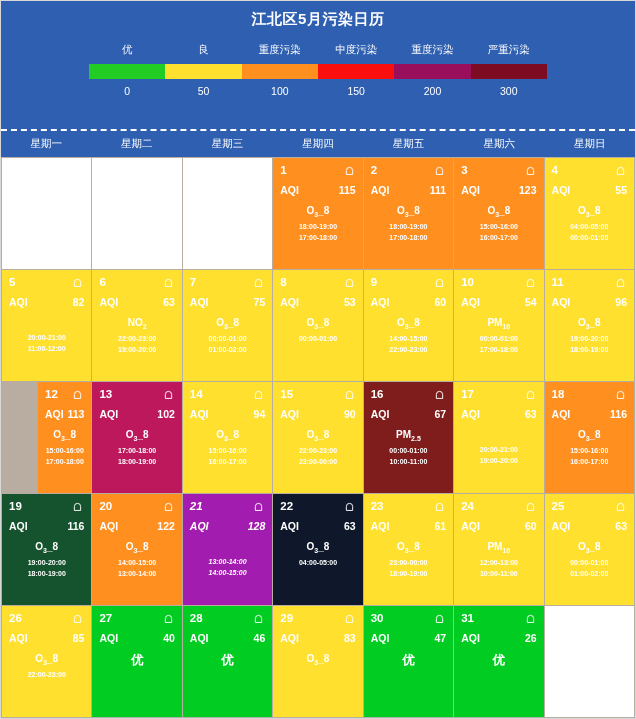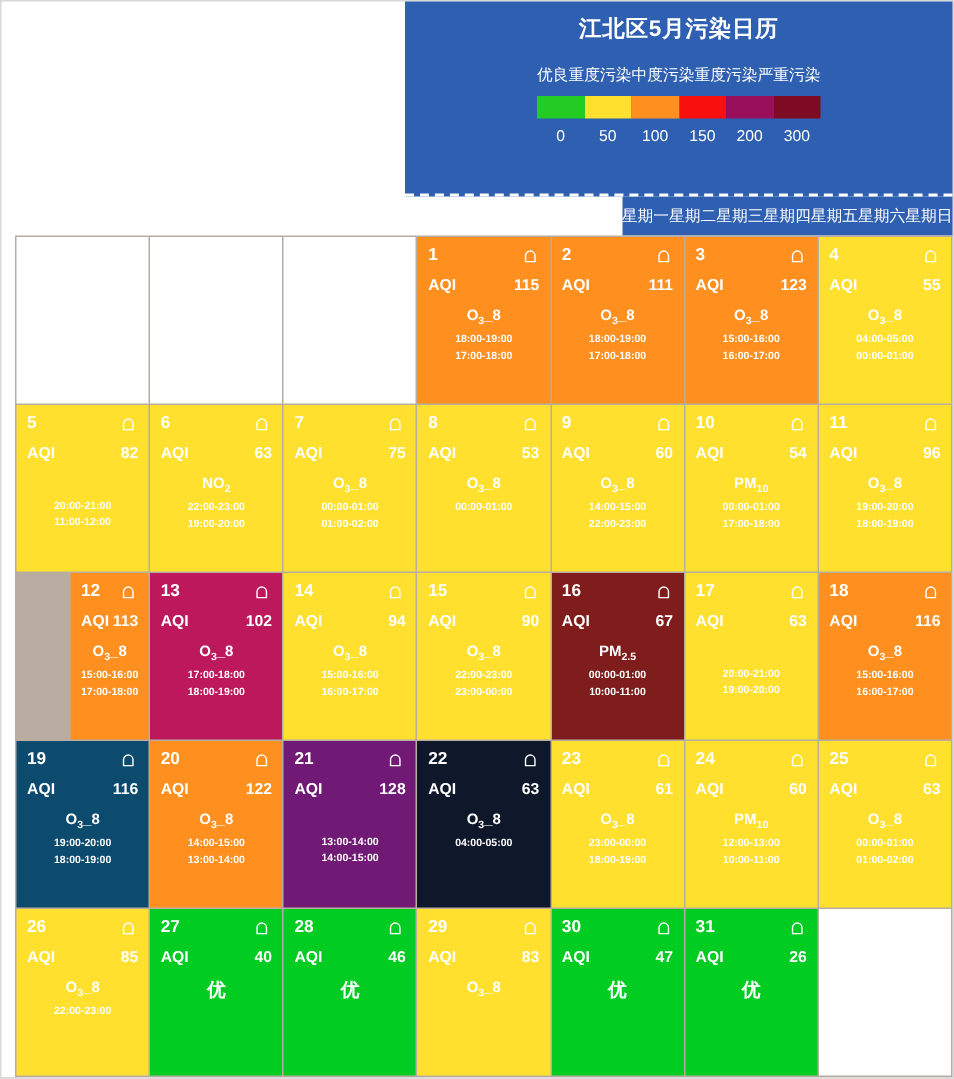--- a/index.html
+++ b/index.html
@@ -7,21 +7,20 @@
     width: 636px; height: 719px;
     font-family: "Liberation Sans", "DejaVu Sans", sans-serif;
     background: #ffffff;
     overflow: hidden;
   }
   .app {
     width: 636px; height: 719px;
     background: #ffffff;
     display: flex; flex-direction: column;
     border: 1px solid #d8d8d8;
-    align-items: flex-end;
   }
 
   
   .header {
     background: #2e5fb0;
     height: 130px;
     position: relative;
     flex: 0 0 auto;
     border-bottom: 2px dashed #ffffff;
   }
@@ -520,21 +519,21 @@
         <div class="aqi-row">
           <span>AQI</span>
           <span>116</span>
         </div>
         <div class="pollutant">O<sub>3</sub>_8</div>
         <div class="times">
           <div>15:00-16:00</div>
           <div>16:00-17:00</div>
         </div>
       </div>
-      <div class="cell" style="background: #0c4a6e;">
+      <div class="cell" style="background: #14532d;">
         <div class="cell-top">
           <span class="daynum">19</span>
           <span>
             <svg class="cloud-icon" viewBox="0 0 16 14" fill="none" stroke="#ffffff" stroke-width="1.2">
               <path d="M4 12 L4 7 A4 4 0 0 1 12 7 L12 12 Z" stroke-linejoin="round"></path>
             </svg>
           </span>
         </div>
         <div class="aqi-row">
           <span>AQI</span>
@@ -558,21 +557,21 @@
         <div class="aqi-row">
           <span>AQI</span>
           <span>122</span>
         </div>
         <div class="pollutant">O<sub>3</sub>_8</div>
         <div class="times">
           <div>14:00-15:00</div>
           <div>13:00-14:00</div>
         </div>
       </div>
-      <div class="cell" style="background: #701a75;">
+      <div class="cell" style="background: #a21caf; font-style: italic;">
         <div class="cell-top">
           <span class="daynum">21</span>
           <span>
             <svg class="cloud-icon" viewBox="0 0 16 14" fill="none" stroke="#ffffff" stroke-width="1.2">
               <path d="M4 12 L4 7 A4 4 0 0 1 12 7 L12 12 Z" stroke-linejoin="round"></path>
             </svg>
           </span>
         </div>
         <div class="aqi-row">
           <span>AQI</span>

